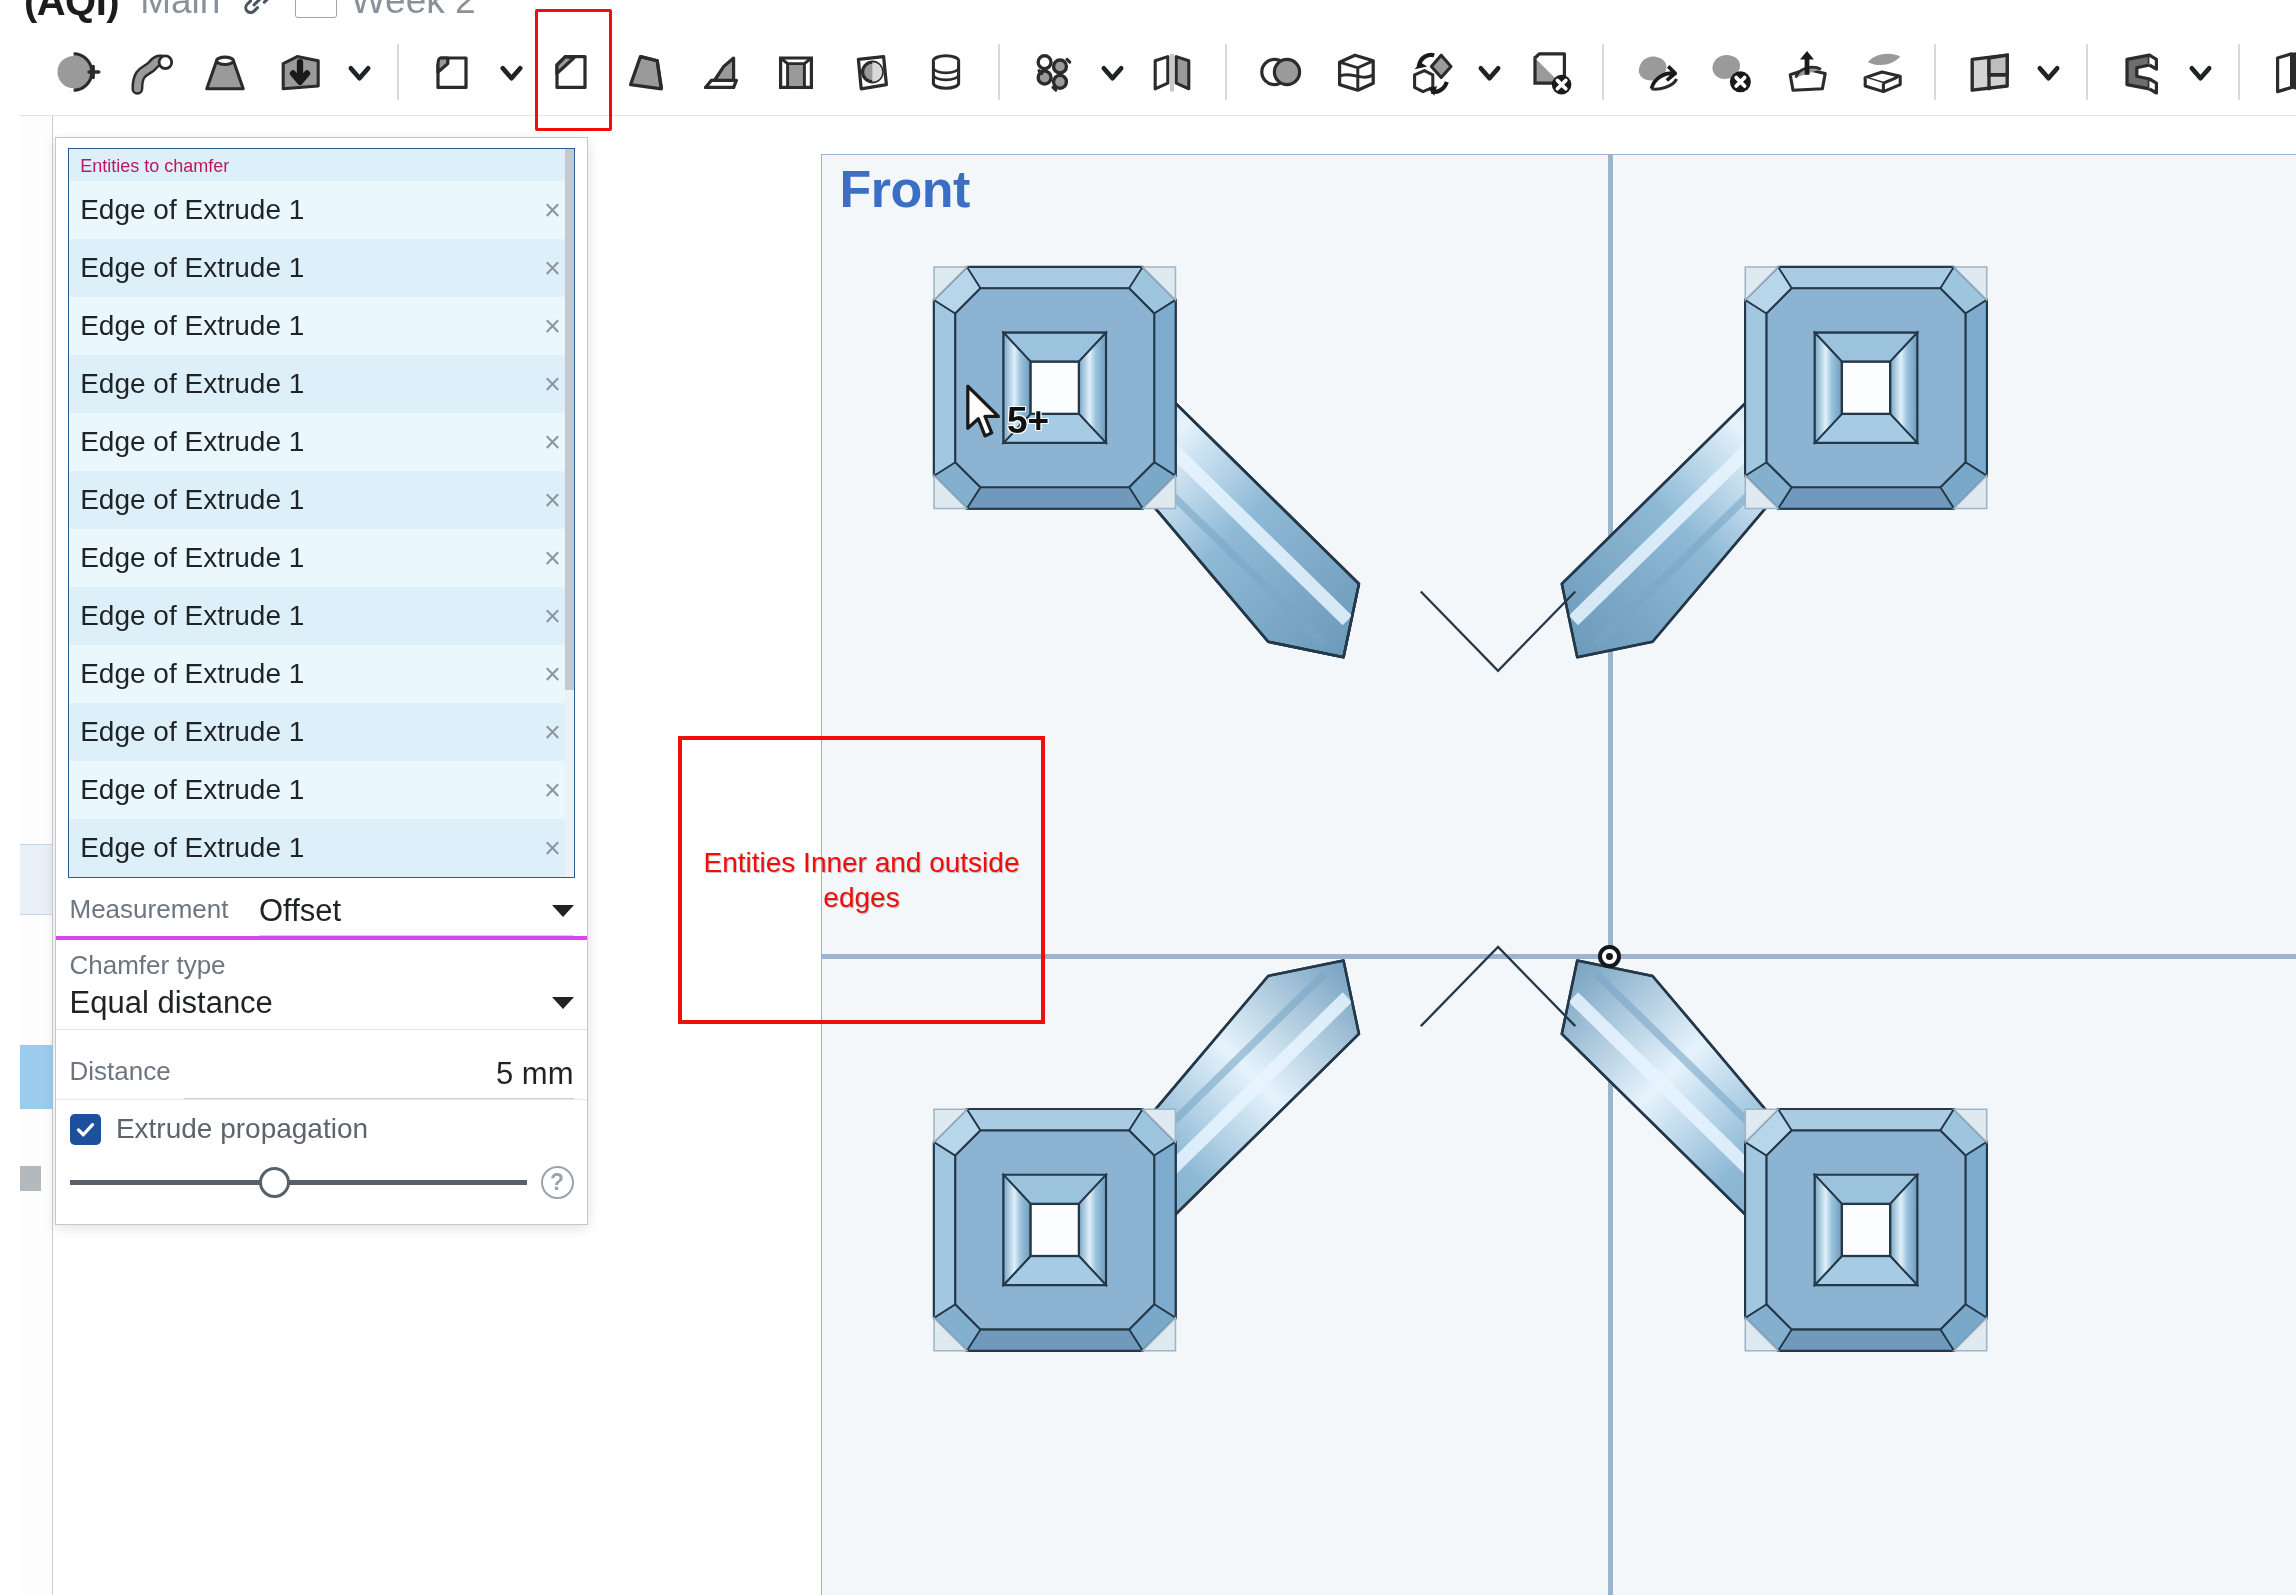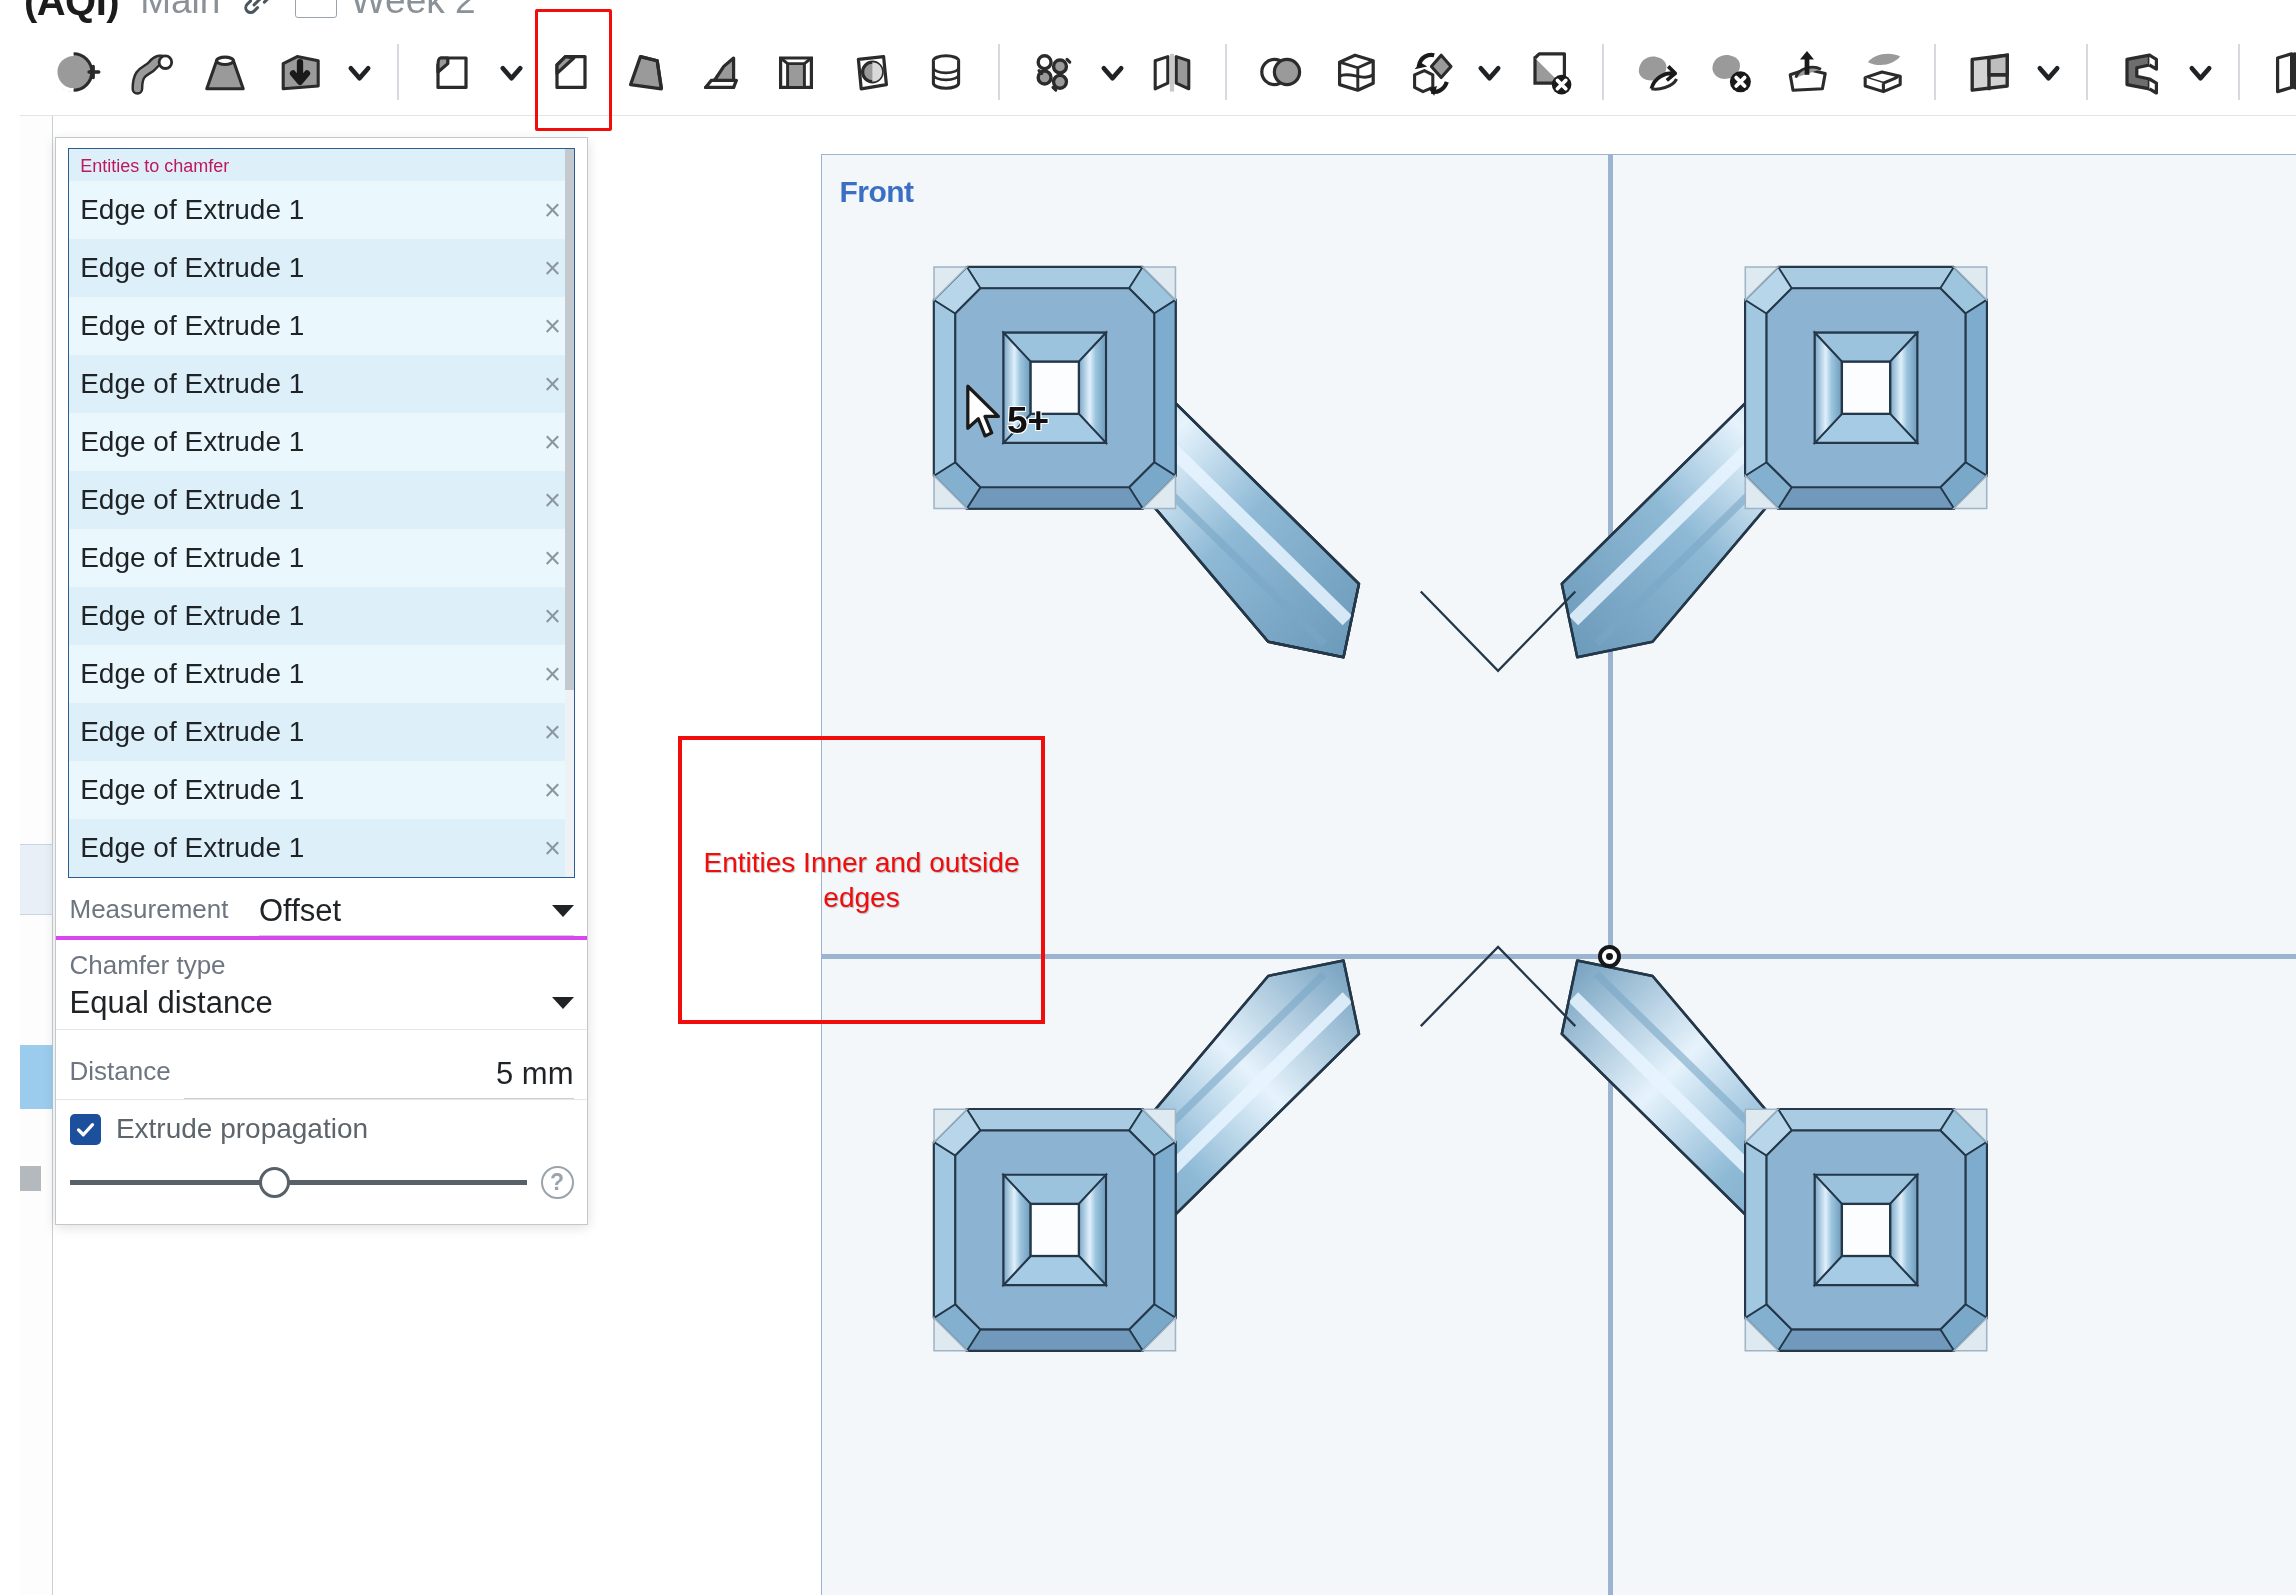--- a/index.html
+++ b/index.html
@@ -154,21 +154,21 @@
     justify-content: center; font-weight: bold;
   }
 
   
   .viewport {
     position: absolute; left: 801px; top: 154px; width: 1496px; height: 1441px;
     background: #f3f7fa; border-left: 1.9px solid #9cb4cf; border-top: 1.9px solid #9cb4cf;
     overflow: hidden;
   }
   .vp-label {
-    position: absolute; left: 17.4px; top: 20px; font-size: 30px;
+    position: absolute; left: 17.4px; top: 4px; font-size: 52px;
     color: #3b6fc4; font-weight: bold; letter-spacing: -0.5px;
   }
   .axis-v { position: absolute; left: 786px; top: 0; width: 4.8px; height: 1441px; background: #9cb4cf; }
   .axis-h { position: absolute; left: 0; top: 799px; width: 1496px; height: 4.8px; background: #9cb4cf; }
   .origin {
     position: absolute; left: 776px; top: 790px; width: 23px; height: 23px;
     border-radius: 50%; background: #fff; border: 4.8px solid #15181b;
     display: flex; align-items: center; justify-content: center;
   }
   .origin::after { content: ""; width: 6.8px; height: 6.8px; border-radius: 50%; background: #15181b; }

